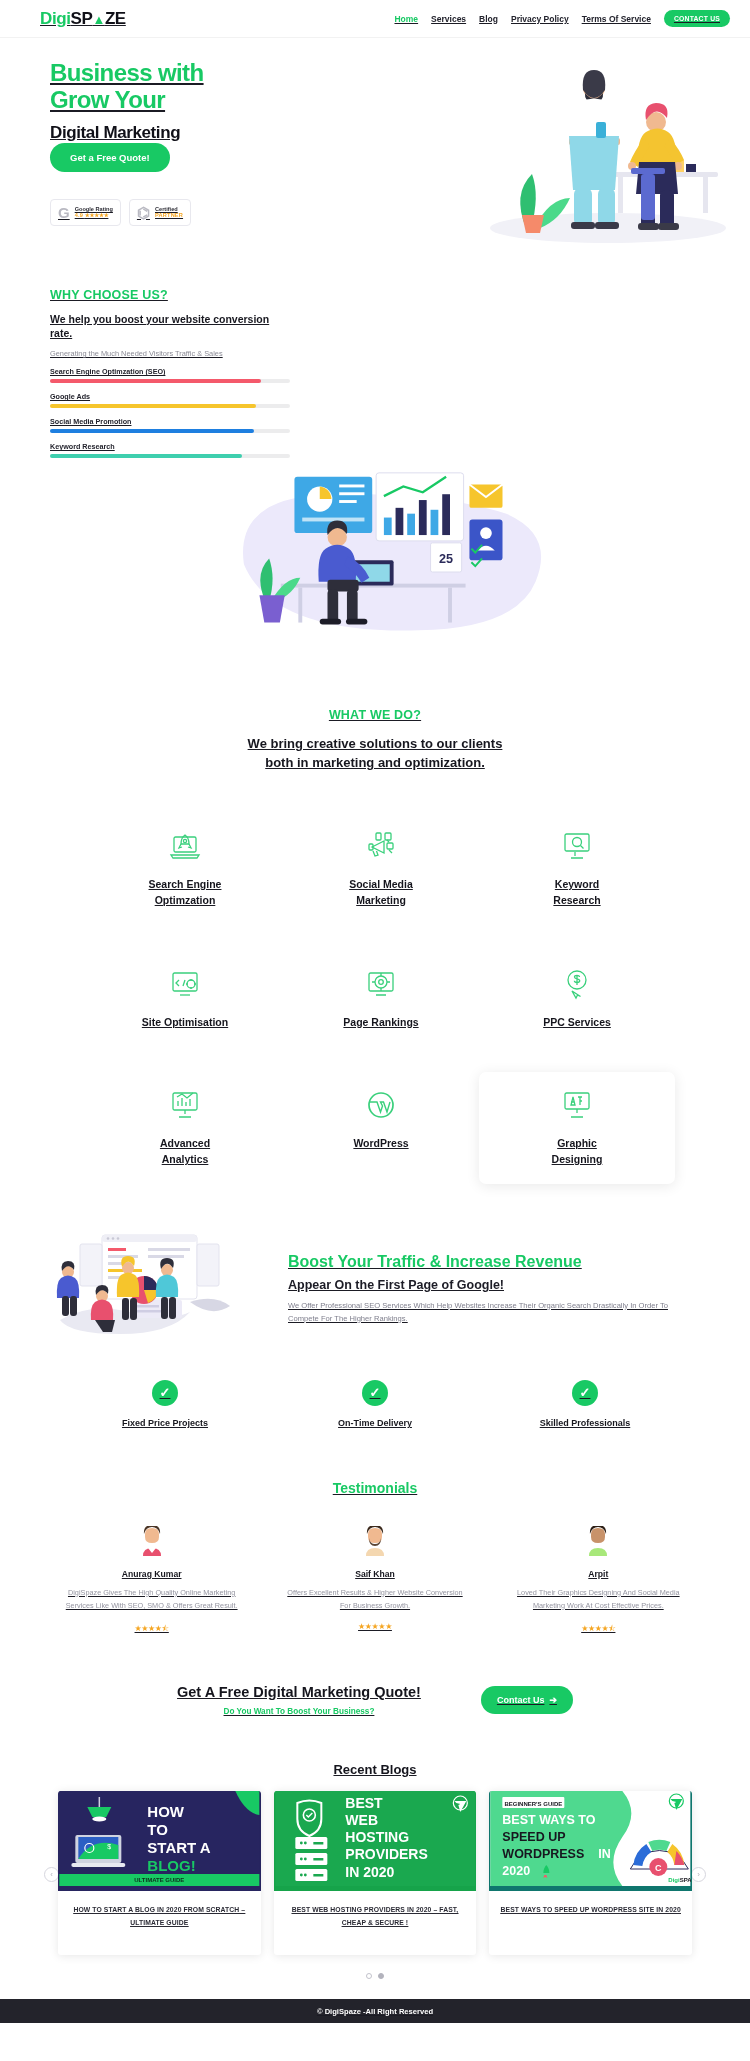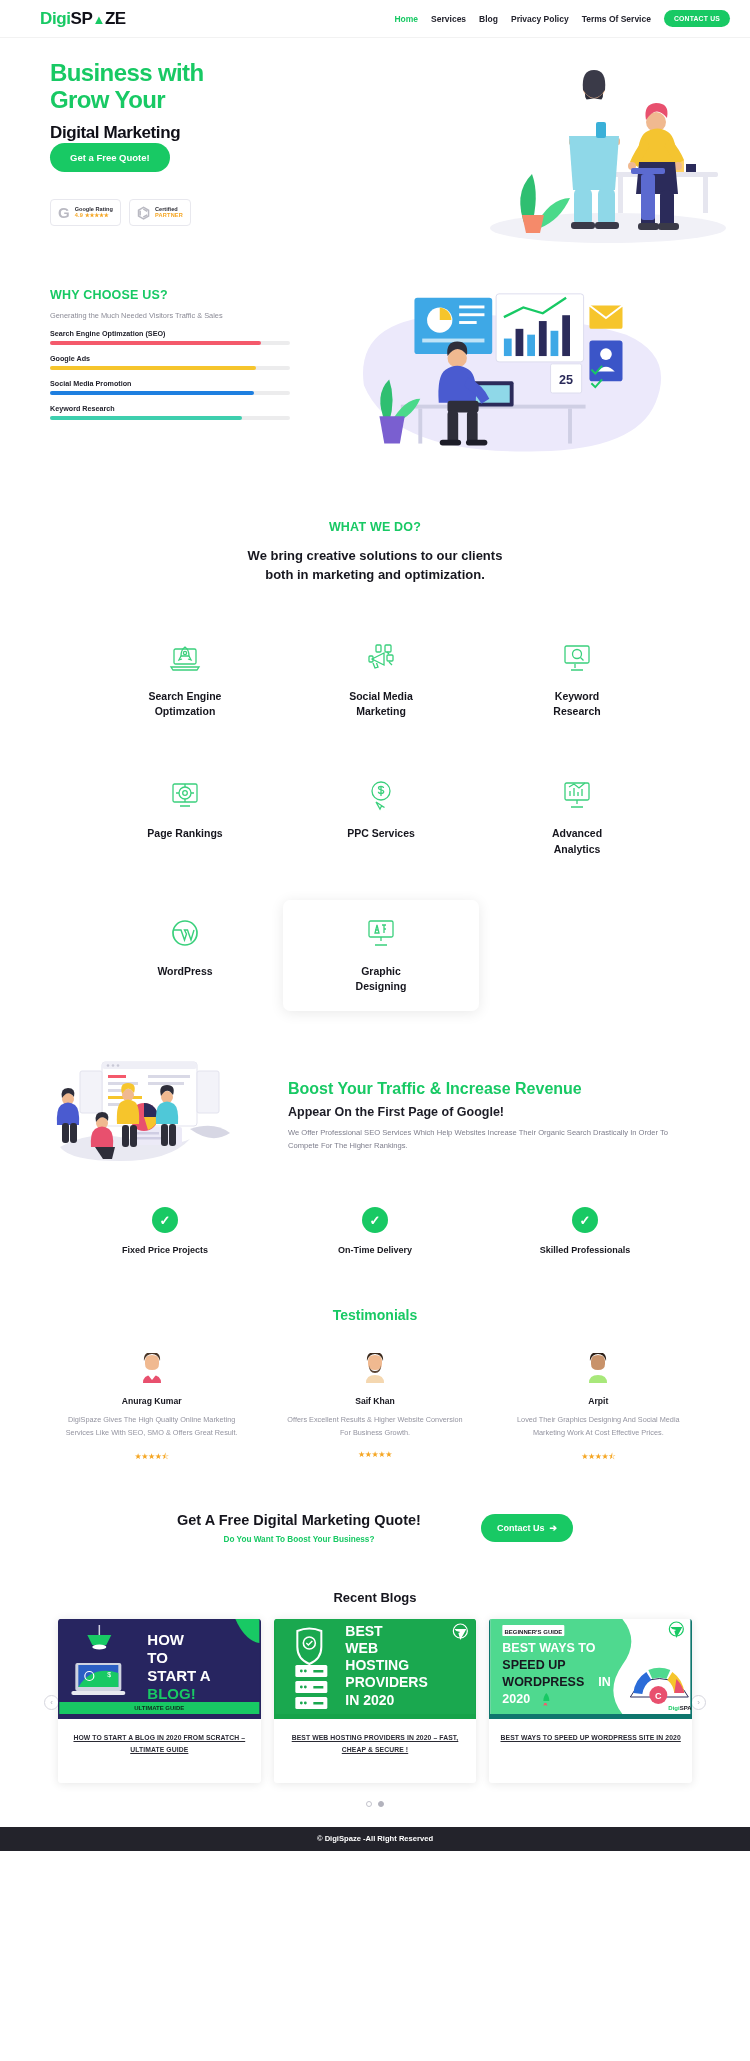--- a/index.html
+++ b/index.html
@@ -3,21 +3,21 @@
 <meta charset="utf-8">
 <style>
   * { box-sizing: border-box; margin: 0; padding: 0; }
   html, body {
     width: 750px;
     font-family: "Liberation Sans", sans-serif;
     background: #ffffff;
     color: #1b1b24;
     -webkit-font-smoothing: antialiased;
   }
-  .page { width: 750px; position: relative; overflow: hidden; }
+  .page { width: 750px; position: relative; overflow: hidden; text-decoration: underline; }
 
   
   .header {
     height: 38px;
     display: flex; align-items: center;
     padding: 0 20px 0 40px;
     background: #fff;
     border-bottom: 1px solid #f2f2f2;
   }
   .logo { font-size: 17px; font-weight: 800; letter-spacing: -0.4px; white-space: nowrap; }
@@ -53,21 +53,21 @@
     padding: 4px 7px; display: flex; align-items: center; gap: 5px; height: 27px;
   }
   .badge .glyph { font-size: 15px; color: #b9b9c2; font-weight: 700; line-height: 1; }
   .badge .lines { display: flex; flex-direction: column; justify-content: center; }
   .badge .t1 { font-size: 5.6px; font-weight: 700; color: #2c2c35; white-space: nowrap; }
   .badge .t2 { font-size: 5.6px; font-weight: 700; color: #f5a623; white-space: nowrap; letter-spacing: .2px; }
   .badge .t2 .stars { color: #f5a623; letter-spacing: -0.3px; }
   .hero-art { position: absolute; right: 22px; top: 22px; width: 250px; height: 190px; }
 
   
-  .why { display: flex; padding: 30px 40px 10px 50px; gap: 0; }
+  .why { display: flex; padding: 30px 40px 10px 50px; gap: 0; flex-direction: column; }
   .why-left { width: 240px; }
   .why h3 { color: #18c964; font-size: 12.5px; font-weight: 800; letter-spacing: .2px; }
   .why .sub { font-size: 10.5px; font-weight: 800; color: #17171f; margin-top: 10px; line-height: 1.35; }
   .why .small { font-size: 7.4px; color: #8b8b96; margin-top: 9px; }
   .bars { margin-top: 9px; }
   .bar-row { margin-bottom: 9px; }
   .bar-label { font-size: 7.2px; font-weight: 700; color: #23232d; margin-bottom: 3px; }
   .bar-track { height: 4px; background: #ececed; border-radius: 2px; position: relative; }
   .bar-fill { height: 4px; border-radius: 2px; }
   .why-art { flex: 1; position: relative; height: 170px; }
@@ -230,20 +230,21 @@
       <rect x="180" y="163" width="21" height="7" rx="3" fill="#3a3a48"></rect>
       <rect x="153" y="108" width="34" height="6" rx="2" fill="#5b6ad0"></rect>
       <rect x="163" y="114" width="14" height="46" rx="3" fill="#5b6ad0"></rect>
       <rect x="118" y="62" width="10" height="16" rx="2" fill="#3ab0d8"></rect>
     </svg>
   </div>
 
   <div class="why">
     <div class="why-left">
       <h3>WHY CHOOSE US?</h3>
+      <div class="sub">We help you boost your website conversion rate.</div>
       <div class="small">Generating the Much Needed Visitors Traffic &amp; Sales</div>
       <div class="bars">
         <div class="bar-row">
           <div class="bar-label">Search Engine Optimzation (SEO)</div>
           <div class="bar-track">
               <div class="bar-fill" id="bf0" style="width: 88%; background: rgb(244, 89, 107);"></div>
             </div>
         </div>
         <div class="bar-row">
           <div class="bar-label">Google Ads</div>
@@ -356,20 +357,32 @@
             <path d="M20.5 16.5l3 3M15 23v4M11 29h12"></path>
           </svg>
       </div>
       <div class="nm"><span>Keyword</span><br><span>Research</span></div>
     </div>
 
     <div class="svc">
       <div class="ico">
         <svg width="34" height="34" viewBox="0 0 34 34" fill="none" stroke="#3ad07c" stroke-width="1.3">
             <rect x="5" y="6" width="24" height="18" rx="1.5"></rect>
+            <path d="M11 13l-3 3 3 3M17 13l-2 6"></path>
+            <circle cx="23" cy="17" r="4"></circle>
+            <path d="M23 12v2M23 20v2M18 17h2M26 17h2"></path>
+            <path d="M12 28h10"></path>
+          </svg>
+      </div>
+      <div class="nm"><span>Site Optimisation</span></div>
+    </div>
+    <div class="svc">
+      <div class="ico">
+        <svg width="34" height="34" viewBox="0 0 34 34" fill="none" stroke="#3ad07c" stroke-width="1.3">
+            <rect x="5" y="6" width="24" height="18" rx="1.5"></rect>
             <circle cx="17" cy="15" r="6"></circle>
             <circle cx="17" cy="15" r="2.3"></circle>
             <path d="M17 6v3M17 21v3M8 15h3M23 15h3M12 28h10"></path>
           </svg>
       </div>
       <div class="nm"><span>Page Rankings</span></div>
     </div>
     <div class="svc">
       <div class="ico">
         <svg width="34" height="34" viewBox="0 0 34 34" fill="none" stroke="#3ad07c" stroke-width="1.3">

